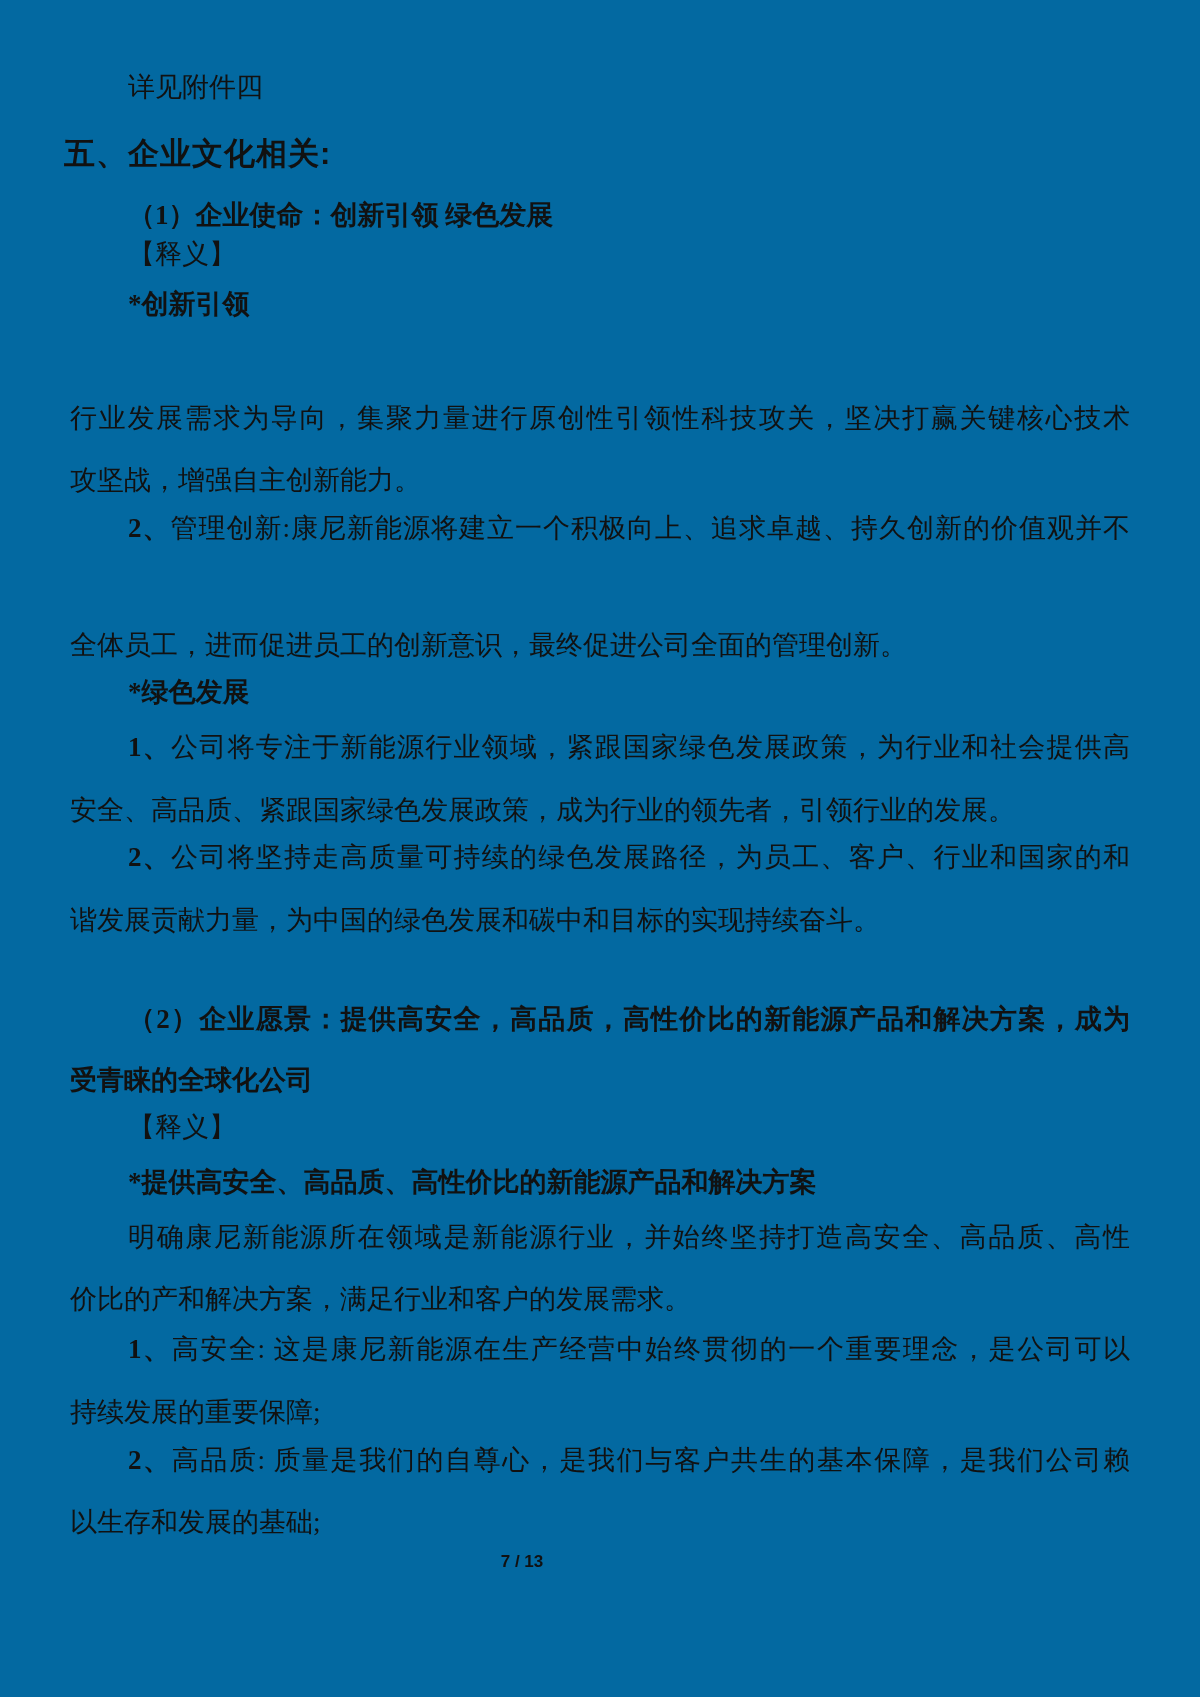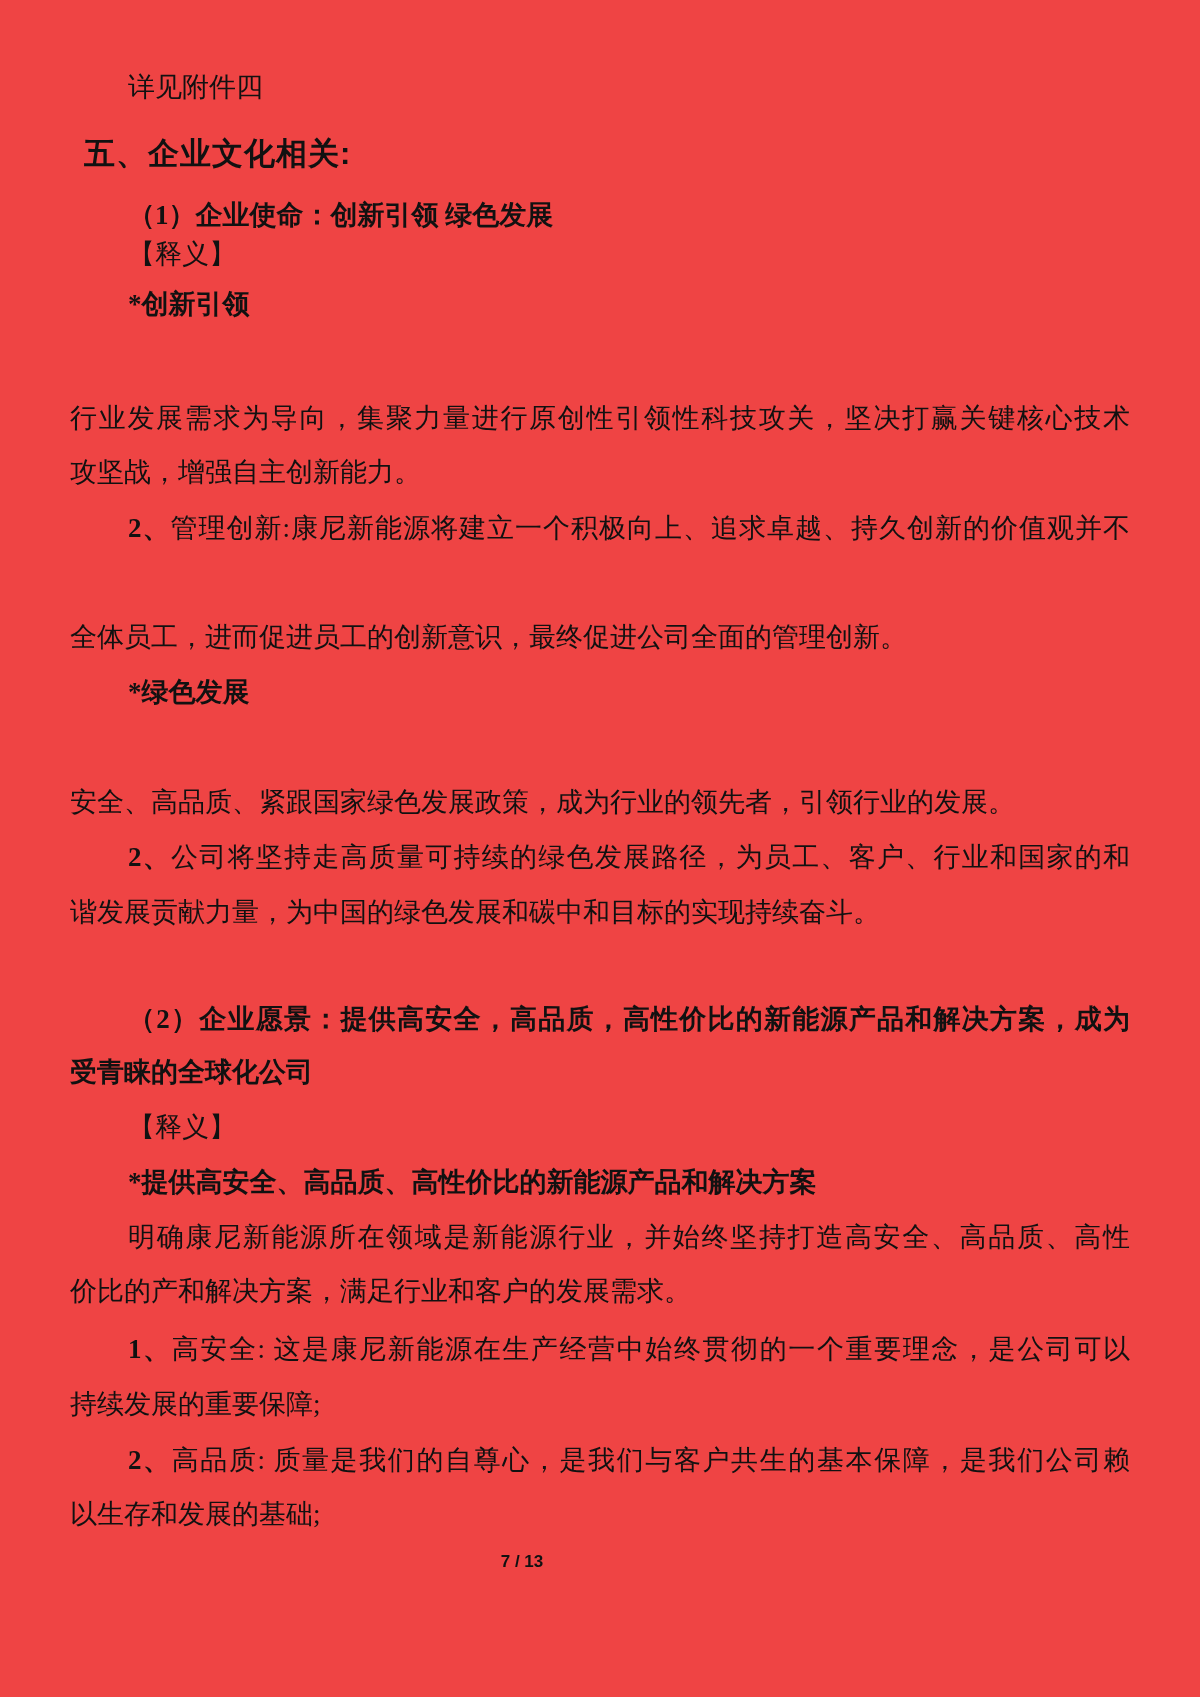--- a/index.html
+++ b/index.html
@@ -4,49 +4,48 @@
 <style>
   html, body {
     margin: 0;
     padding: 0;
     background: #ffffff;
   }
   #page {
     position: relative;
     width: 1200px;
     height: 1697px;
-    background: #ef4444;
+    background: #0369a1;
     overflow: hidden;
     font-family: "Liberation Serif", "DejaVu Serif", serif;
     color: #111111;
   }
   .ln {
     position: absolute;
     left: 70px;
     width: 1060px;
     font-size: 27px;
     line-height: 32px;
     white-space: nowrap;
   }
-  .wrapok { white-space: normal; }
+  .wrapok { white-space: normal; margin-top: 8px; }
   .ind { text-indent: 58px; }
   .fill {
     white-space: normal;
     text-align: justify;
     text-align-last: justify;
   }
   .b { font-weight: bold; }
   .h1 {
     left: 64px;
     font-size: 31px;
     line-height: 38px;
     font-weight: bold;
     font-family: "Liberation Sans", "DejaVu Sans", sans-serif;
     letter-spacing: 1px;
-    margin-left: 20px;
   }
   .num { font-weight: bold; }
   .footer {
     position: absolute;
     left: 0;
     top: 1552px;
     width: 1044px;
     text-align: center;
     font-size: 17px;
     font-weight: bold;
@@ -74,20 +73,21 @@
 
   <div class="ln wrapok" style="top:456px"><span>攻坚战，增强自主创新能力。</span></div>
 
   <div class="ln ind fill" style="top:512px"><span class="num">2、</span><span>管理创新:康尼新能源将建立一个积极向上、追求卓越、持久创新的价值观并不</span></div>
 
 
   <div class="ln wrapok" style="top:621px"><span>全体员工，进而促进员工的创新意识，最终促进公司全面的管理创新。</span></div>
 
   <div class="ln ind b" style="top:676px"><span>*绿色发展</span></div>
 
+  <div class="ln ind fill" style="top:731px"><span class="num">1、</span><span>公司将专注于新能源行业领域，紧跟国家绿色发展政策，为行业和社会提供高</span></div>
 
   <div class="ln wrapok" style="top:786px"><span>安全、高品质、紧跟国家绿色发展政策，成为行业的领先者，引领行业的发展。</span></div>
 
   <div class="ln ind fill" style="top:841px"><span class="num">2、</span><span>公司将坚持走高质量可持续的绿色发展路径，为员工、客户、行业和国家的和</span></div>
 
   <div class="ln wrapok" style="top:896px"><span>谐发展贡献力量，为中国的绿色发展和碳中和目标的实现持续奋斗。</span></div>
 
   <div class="ln ind fill b" style="top:1003px"><span class="num">（2）</span><span>企业愿景：提供高安全，高品质，高性价比的新能源产品和解决方案，成为</span></div>
 
   <div class="ln b wrapok" style="top:1056px"><span>受青睐的全球化公司</span></div>

